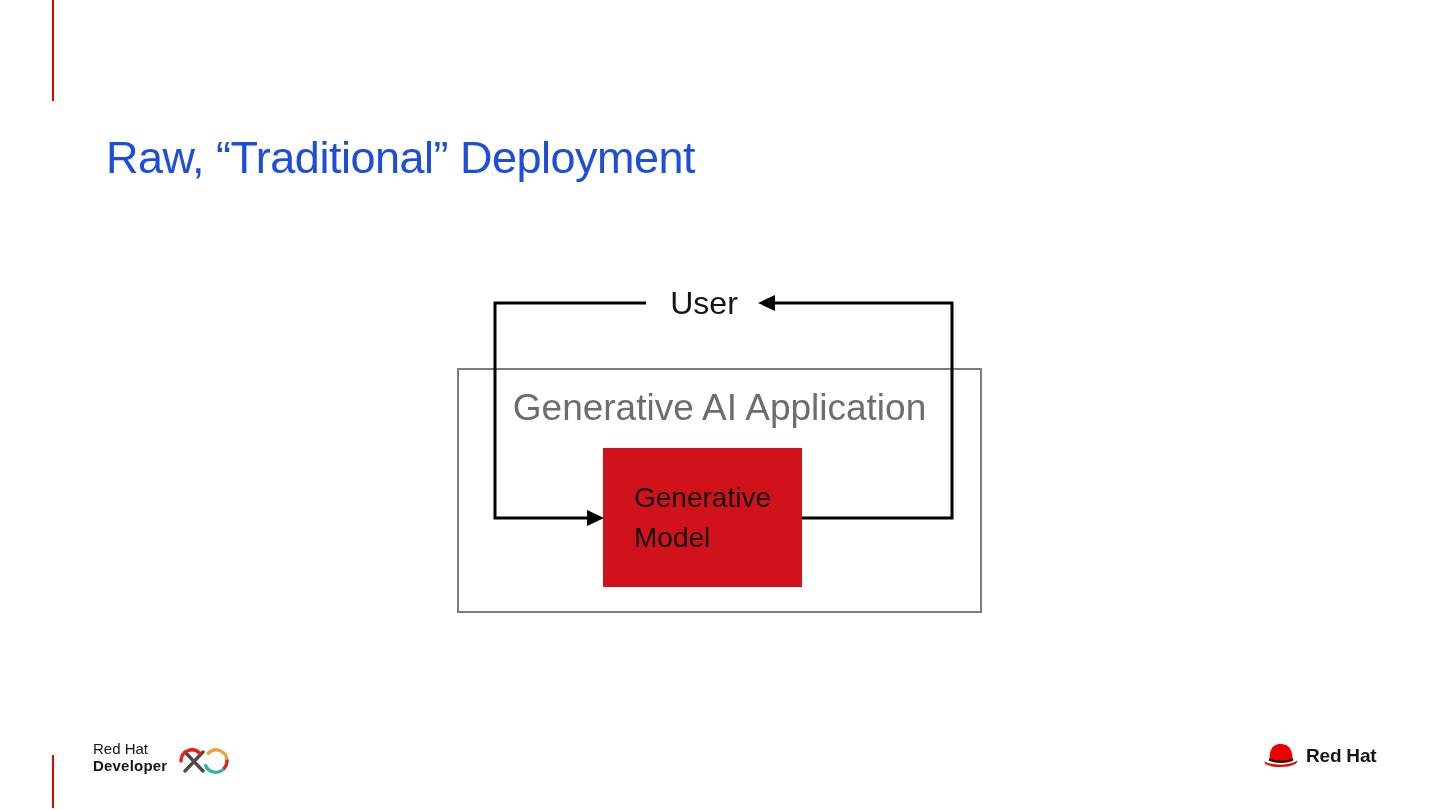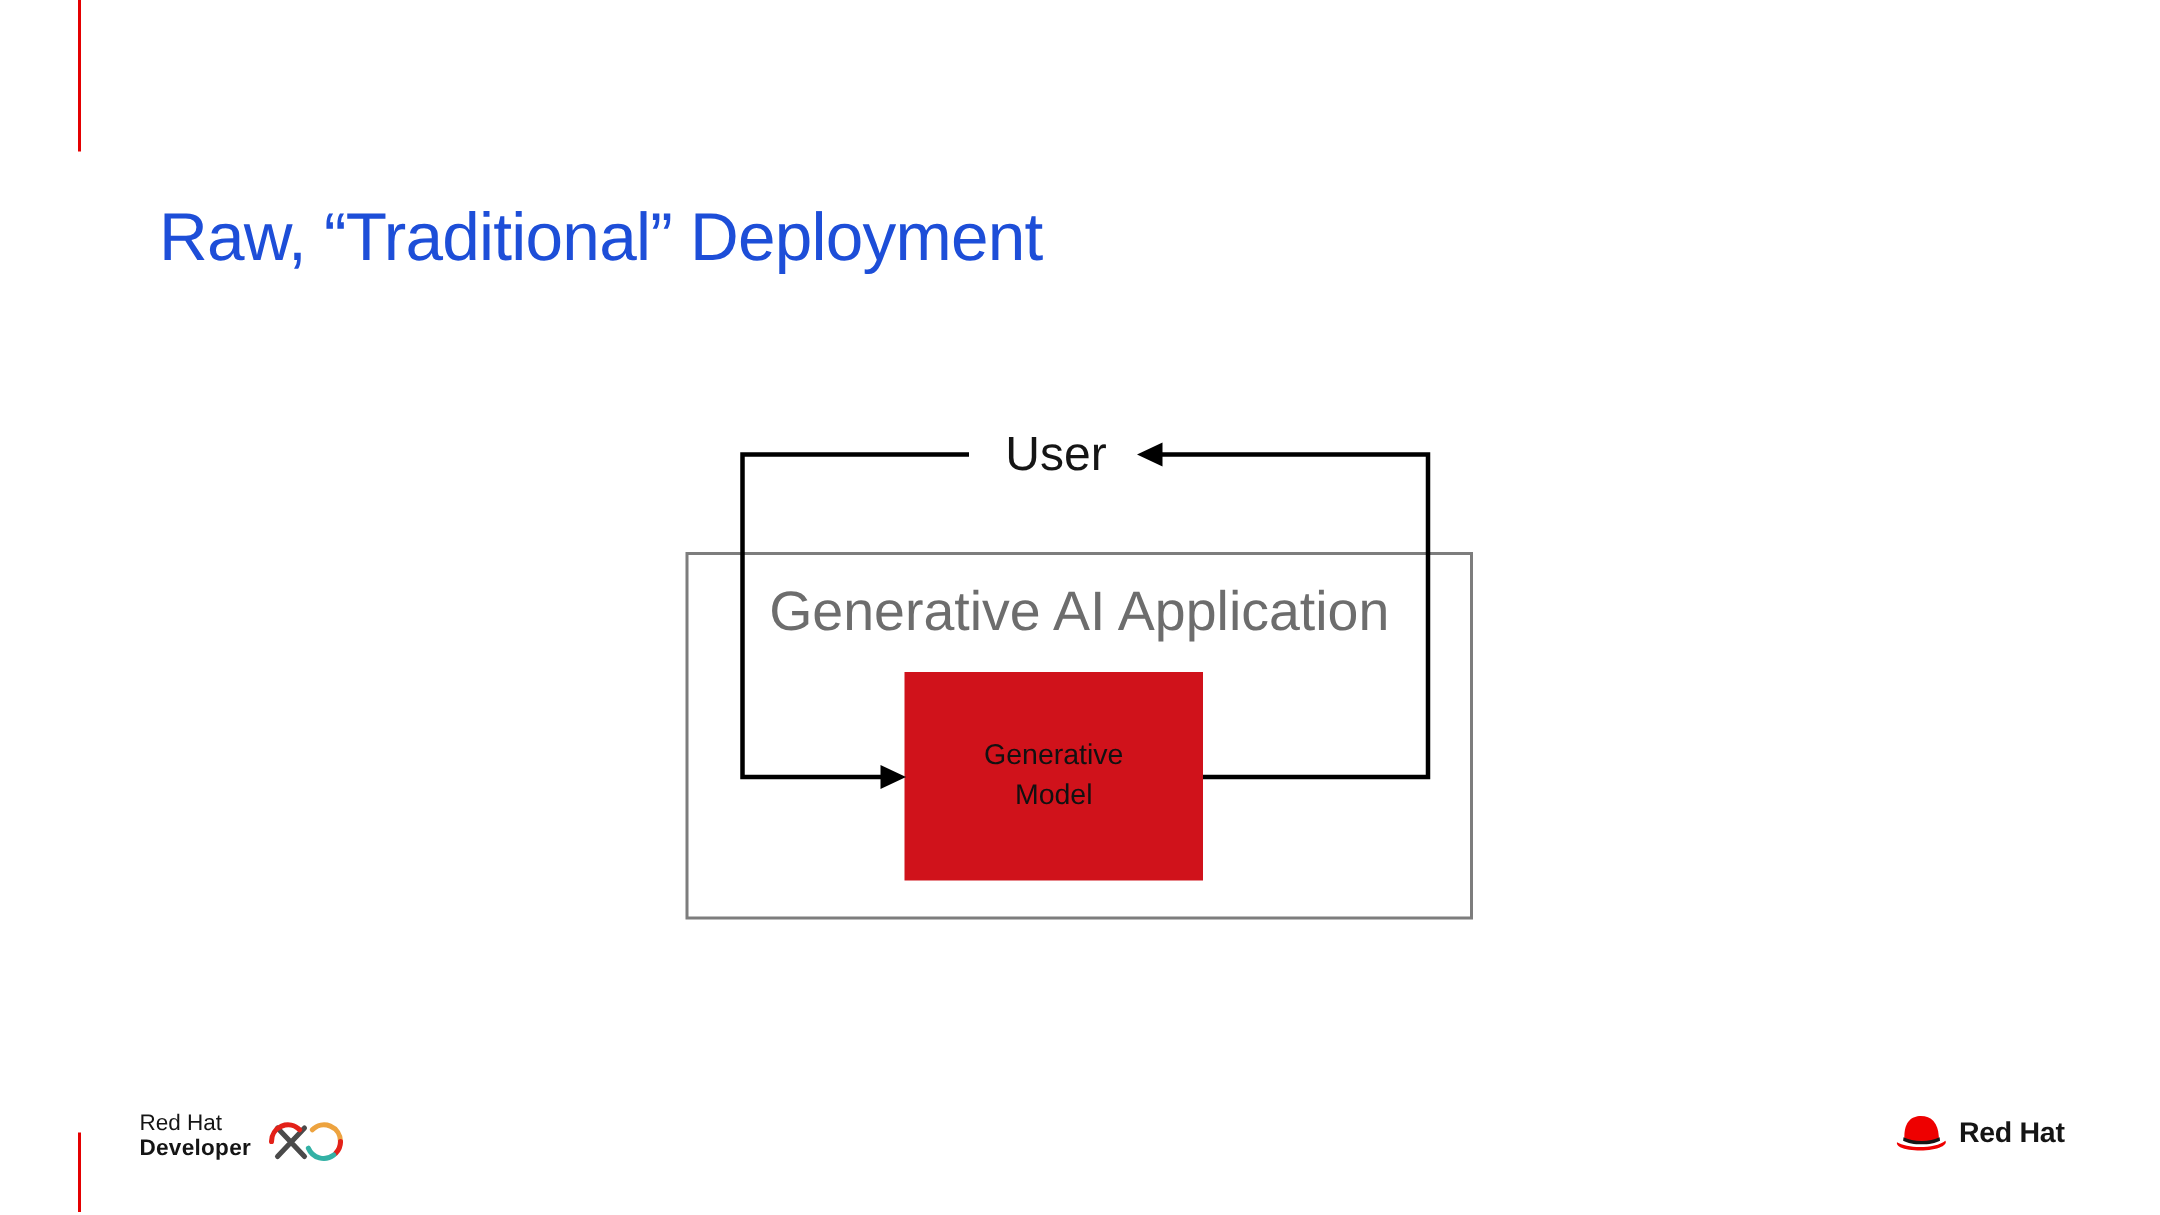--- a/index.html
+++ b/index.html
@@ -74,24 +74,24 @@
     left: 603px;
     top: 448px;
     width: 199px;
     height: 139px;
     background: #d0121b;
     display: flex;
     align-items: center;
     justify-content: center;
   }
   .model-label {
-    font-size: 19px;
+    font-size: 28px;
     line-height: 1.42;
     color: #111111;
-    text-align: center;
+    text-align: left;
     white-space: pre-line;
   }
   .user-label {
     position: absolute;
     left: 704px;
     top: 303px;
     transform: translate(-50%, -50%);
     font-size: 32px;
     color: #151515;
     white-space: nowrap;

